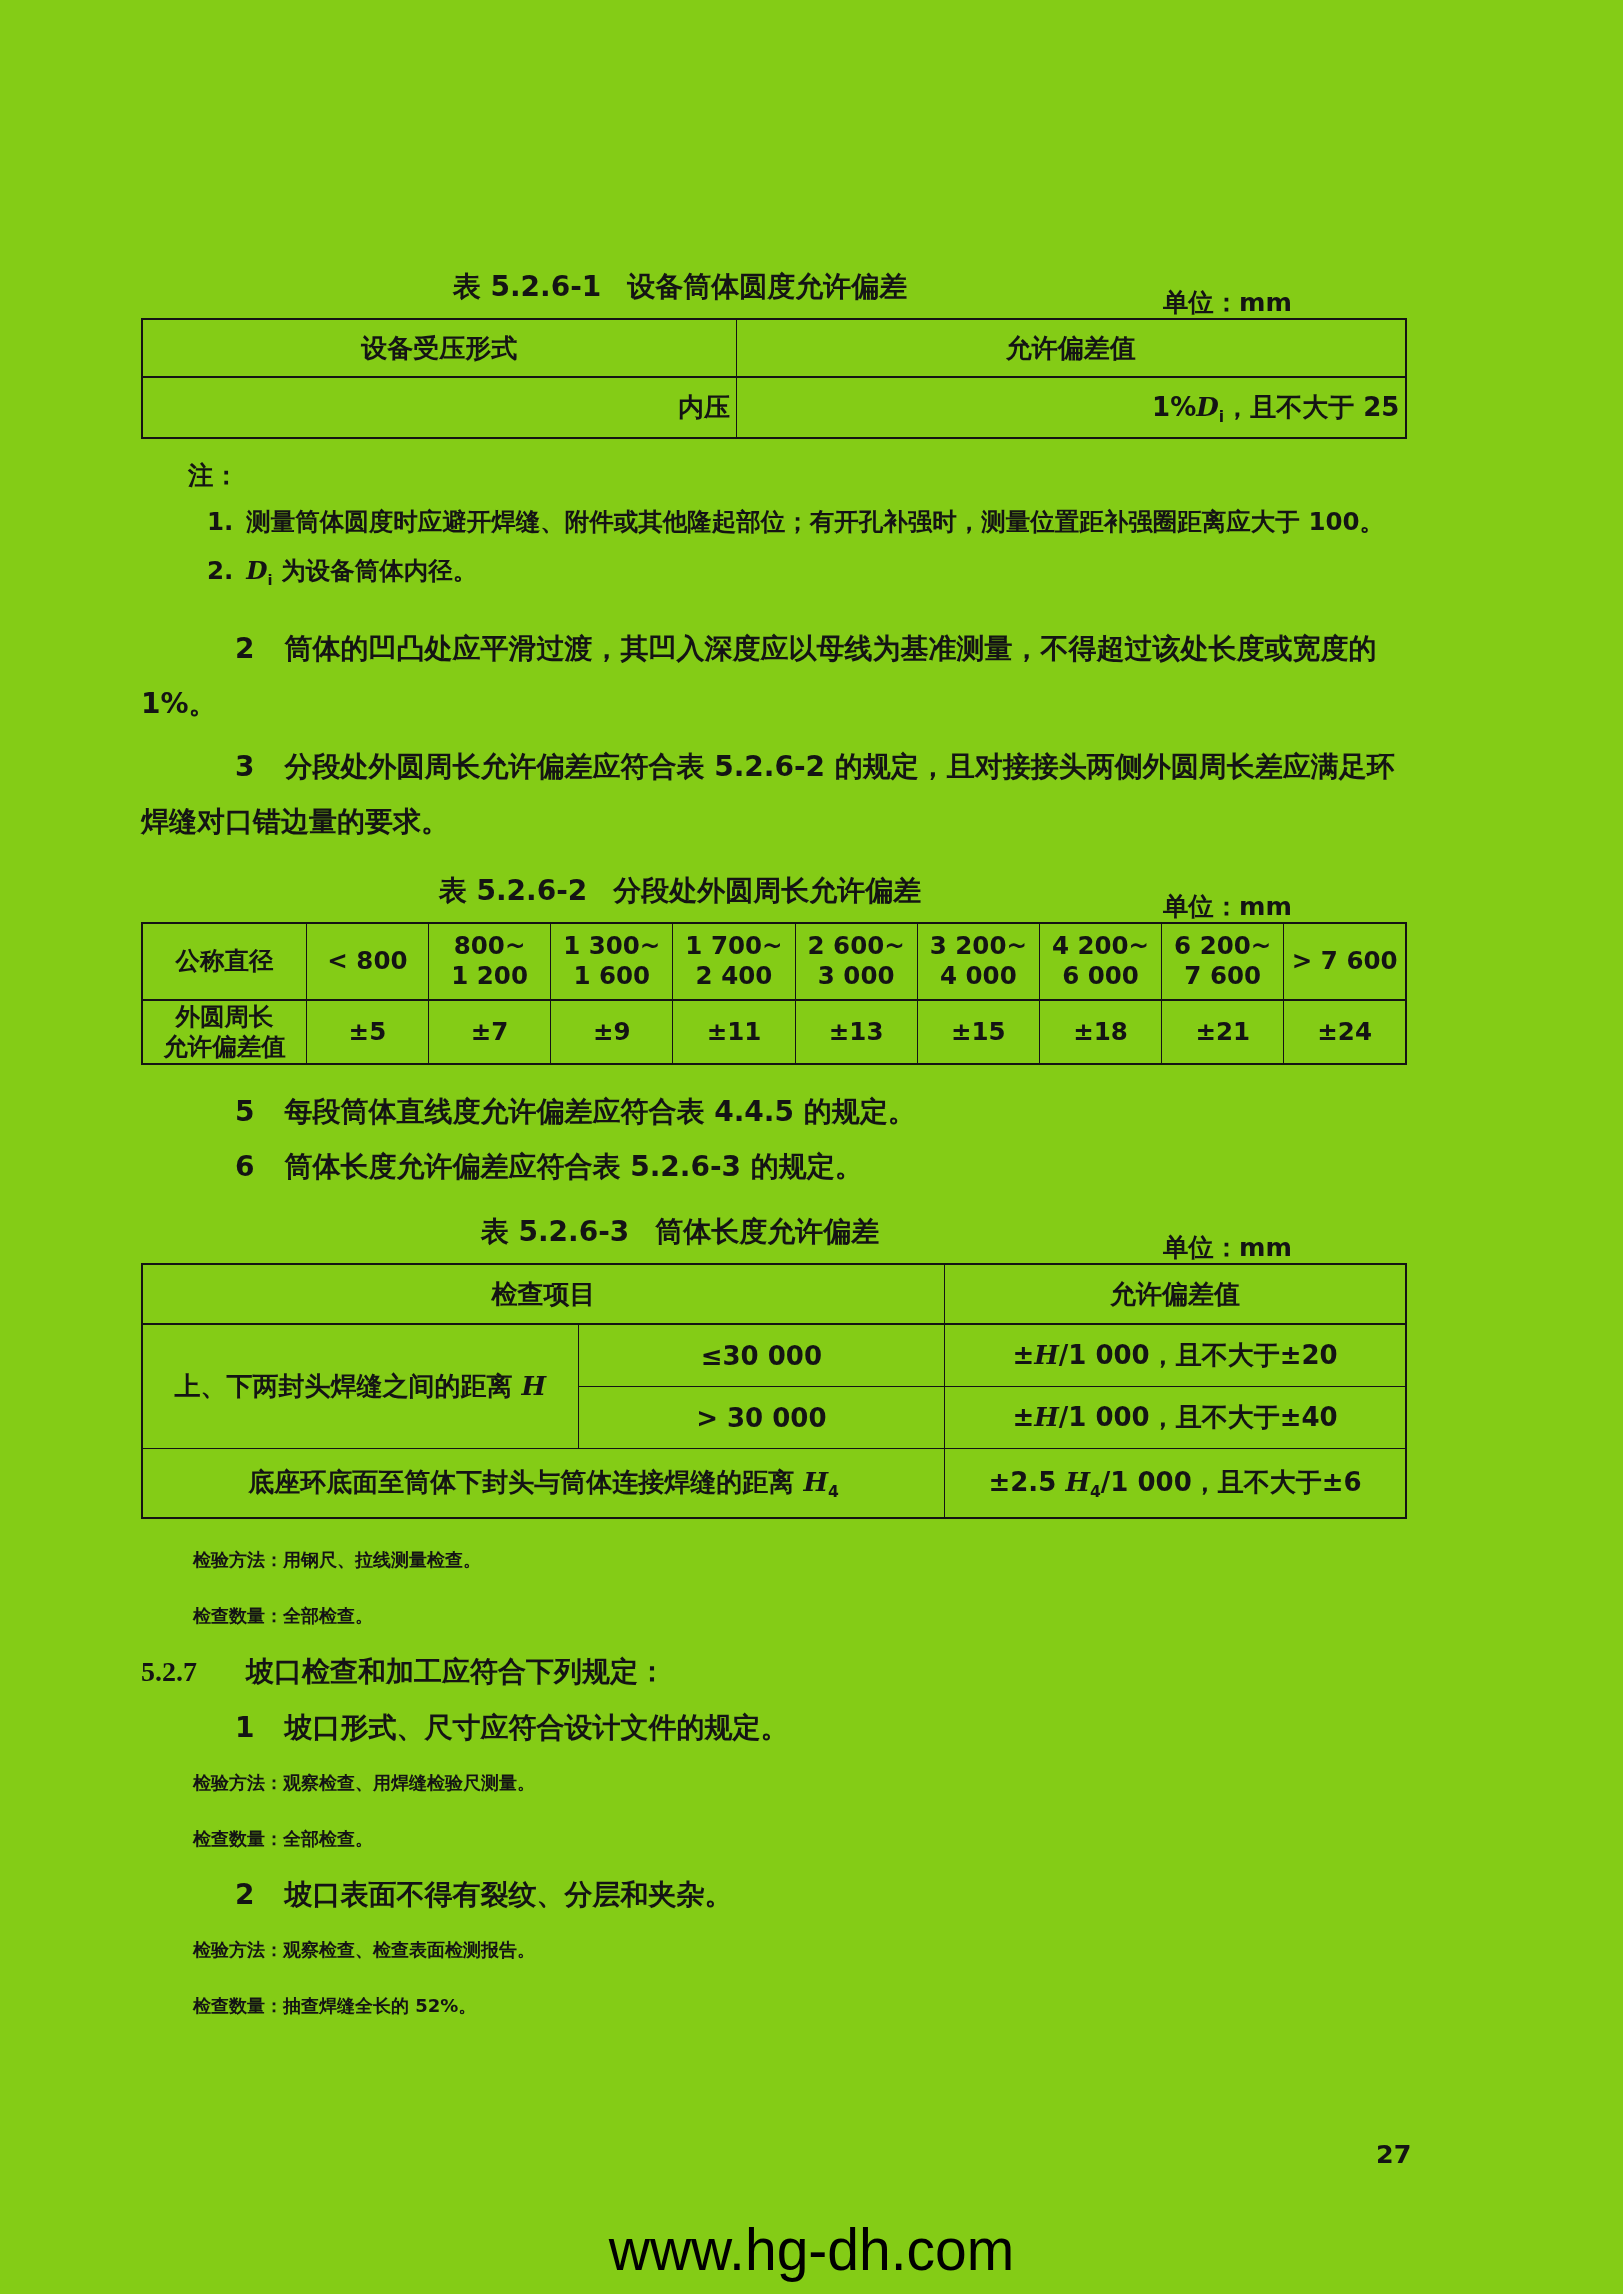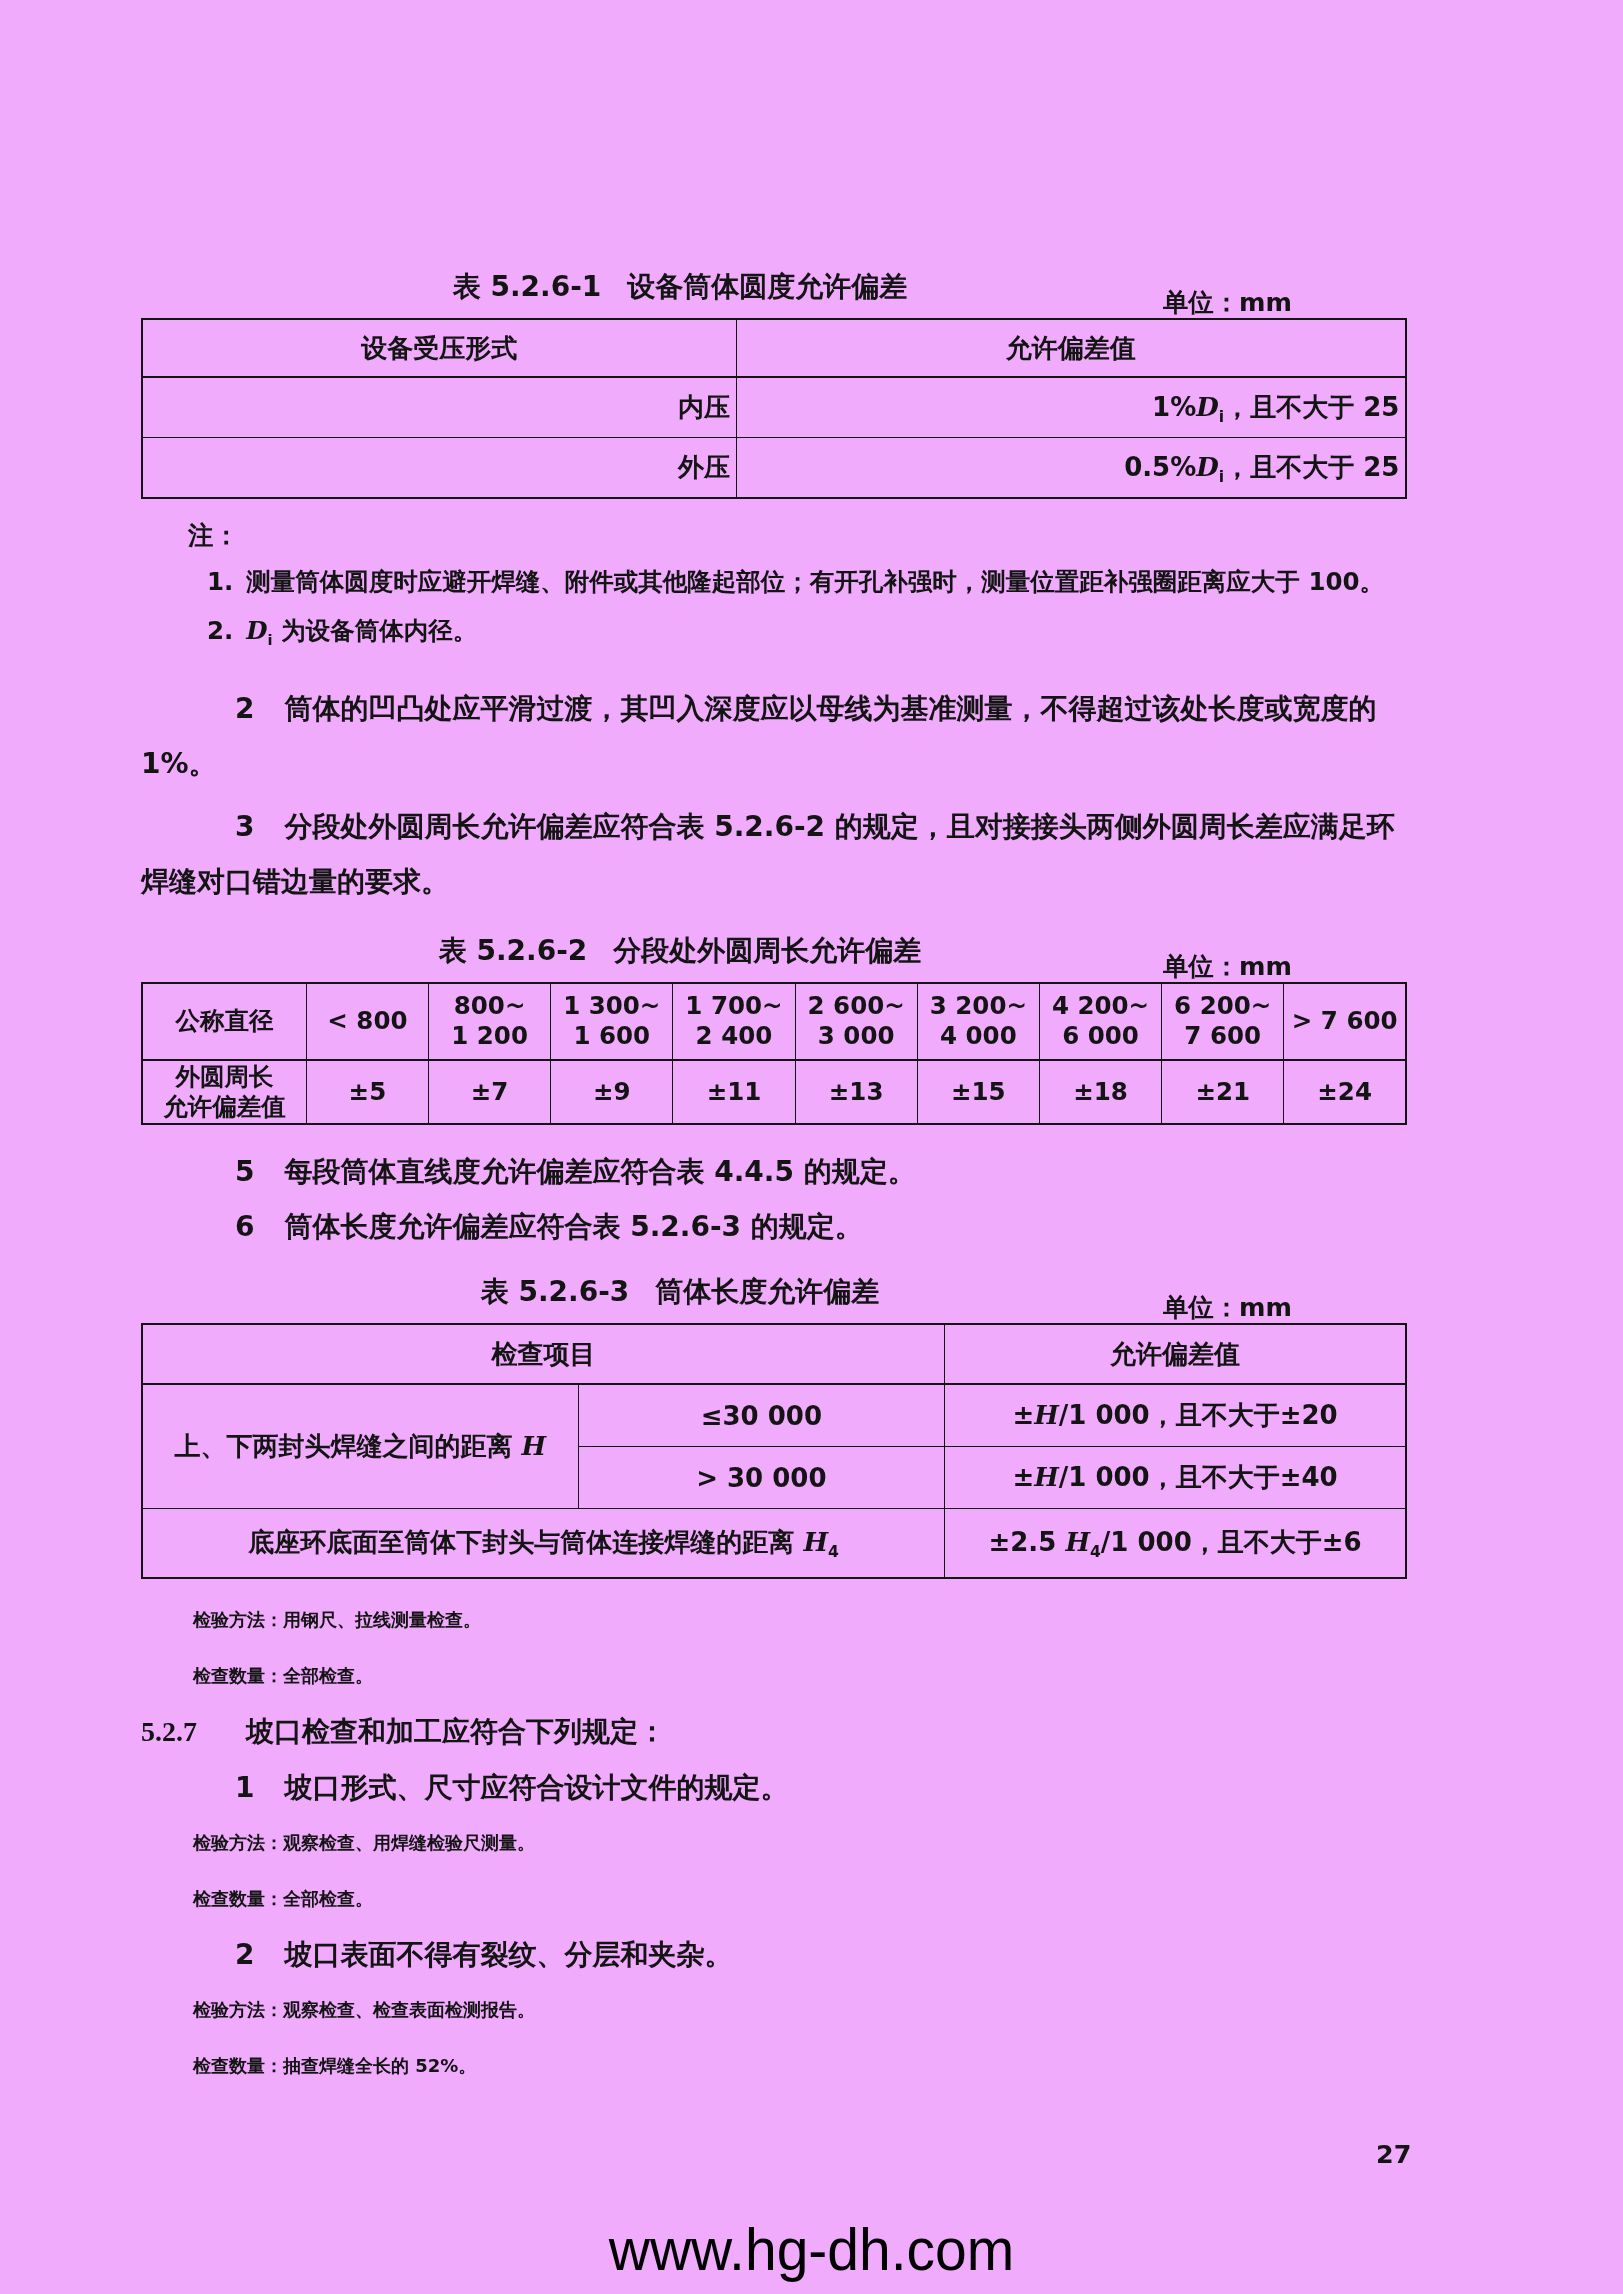--- a/index.html
+++ b/index.html
@@ -1,19 +1,19 @@
 <!DOCTYPE html>
 <html style="font-size:15px"><head>
 <meta charset="utf-8">
 <style>
   html,body{margin:0;padding:0;background:#ffffff;}
   .page{
     position:relative;
     width:1623px;height:2295px;
-    background:#f0abfc;
+    background:#84cc16;
     color:#141414;
     font-family:"DejaVu Sans","Liberation Sans",sans-serif;
     font-weight:bold;
     overflow:hidden;
   }
   .content{position:absolute;left:141px;top:0;width:1266px;}
 
   
   .caption{position:relative;height:41px;font-size:28px;line-height:41px;text-align:center;}
   .caption .cap-inner{display:inline-block;transform:translateX(-94px);}
@@ -79,24 +79,20 @@
           <col style="width:53%">
         </colgroup>
       <tbody>
           <tr class="hrow">
         <td>设备受压形式</td>
         <td>允许偏差值</td>
       </tr>
       <tr class="drow">
         <td>内压</td>
         <td><span>1%</span><span class="v">D</span><sub>i</sub><span>，且不大于 25</span></td>
-      </tr>
-      <tr class="drow">
-        <td>外压</td>
-        <td><span>0.5%</span><span class="v">D</span><sub>i</sub><span>，且不大于 25</span></td>
       </tr>
     </tbody>
       </table>
 
     <div class="note-label">注：</div>
     <div class="note-item"><span class="nnum">1.</span><span>测量筒体圆度时应避开焊缝、附件或其他隆起部位；有开孔补强时，测量位置距补强圈距离应大于 100。</span></div>
     <div class="note-item"><span class="nnum">2.</span><span class="v">D</span><sub>i</sub><span> 为设备筒体内径。</span></div>
 
     <div style="height:17px" class="sp"></div>
     <div class="body-para"><span class="pnum">2</span><span>筒体的凹凸处应平滑过渡，其凹入深度应以母线为基准测量，不得超过该处长度或宽度的 1%。</span></div>

